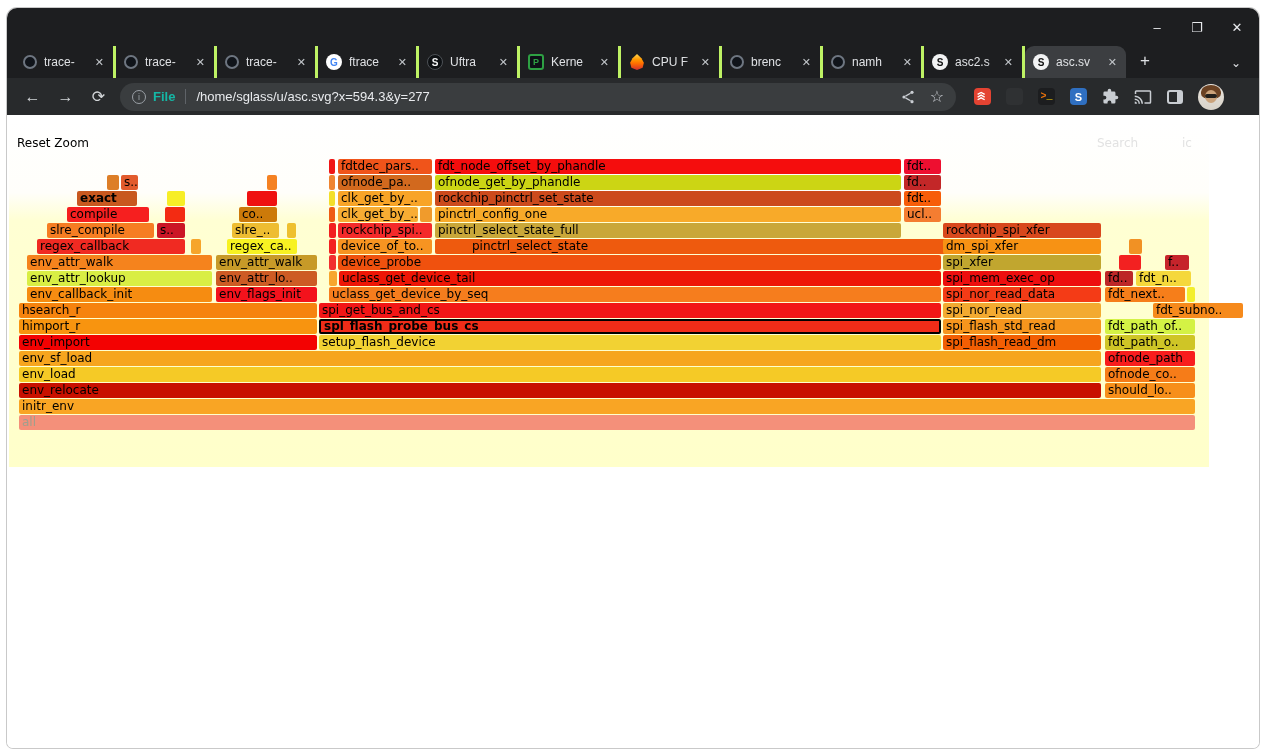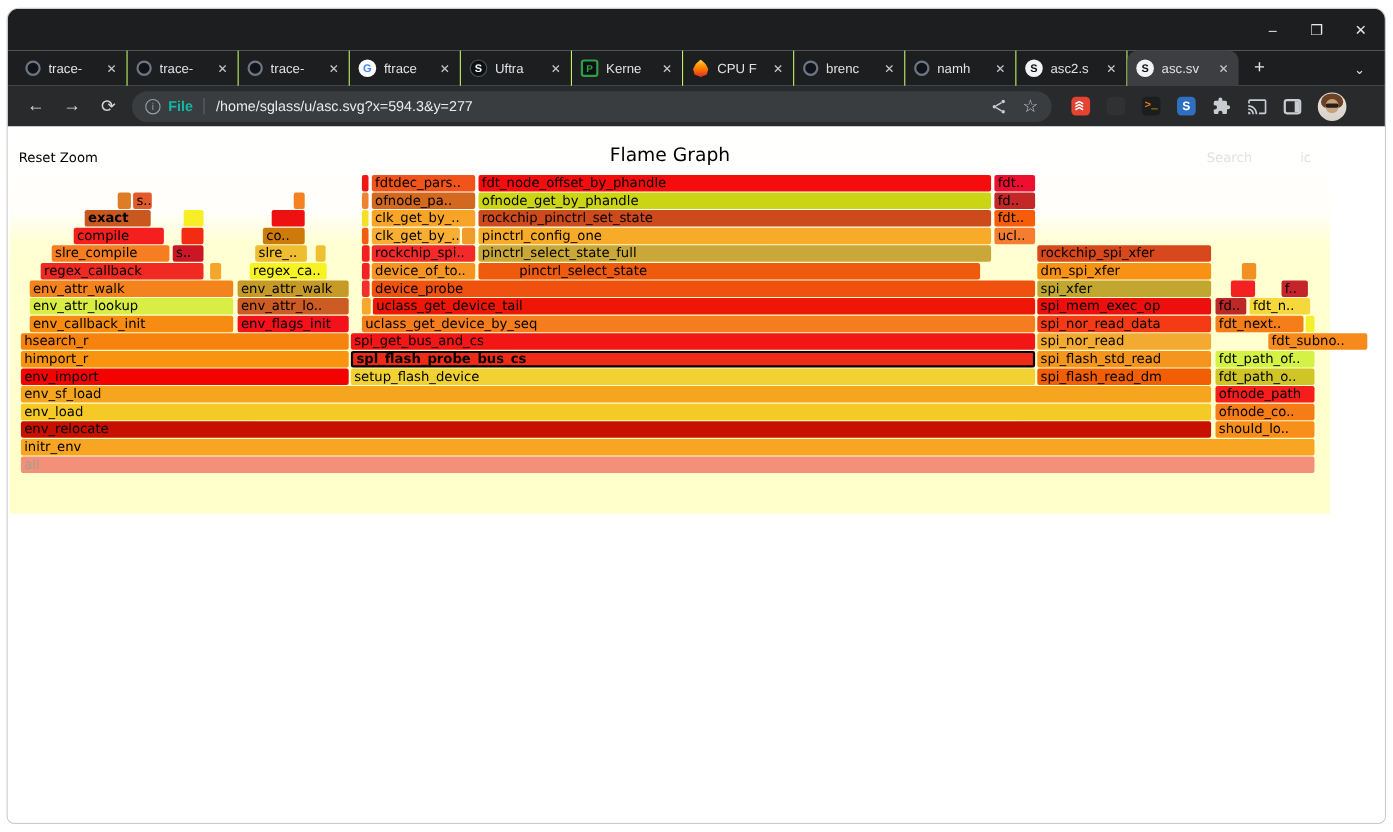--- a/index.html
+++ b/index.html
@@ -13,21 +13,21 @@
   .titlebar { height:38px; background:#1d1e20; position:relative; flex:none; }
   .titlebar .title { position:absolute; left:0; right:0; top:11px; text-align:center;
                      color:#e8eaed; font-size:13px; font-weight:bold; }
   .win-controls { position:absolute; right:14px; top:0; height:38px; display:flex; align-items:center; gap:24px; }
   .win-btn { color:#e8eaed; font-size:13px; width:16px; text-align:center; cursor:pointer; }
 
   
   .tabstrip { height:32px; background:#1d1e20; display:flex; align-items:flex-end; flex:none; padding-left:8px; }
   .tab { width:101px; height:32px; display:flex; align-items:center; padding:0 6px 0 8px;
          color:#dfe1e4; font-size:12px; position:relative; cursor:pointer; flex:none; }
-  .tab:not(.active){ border-right:1px solid #bef264; }
+  .tab:not(.active){ border-right:3px solid #bef264; }
   .tab.active { background:#3c3e41; border-radius:9px 9px 0 0; border-right:none; }
   .tab .tlabel { flex:1; overflow:hidden; white-space:nowrap; margin-left:7px;
                  -webkit-mask-image:linear-gradient(90deg,#000 70%,transparent 98%);
                  mask-image:linear-gradient(90deg,#000 70%,transparent 98%); }
   .tab .tclose { color:#c3c7cb; font-size:11px; padding:2px 3px; cursor:pointer; }
   .fav { width:16px; height:16px; flex:none; display:flex; align-items:center; justify-content:center;
          font-size:10px; font-weight:bold; border-radius:50%; }
   .fav-github { width:14px; height:14px; border-radius:50%; background:#10141a; border:2px solid #6e7681; }
   .fav-google { background:#ffffff; color:#4285f4; }
   .fav-globe  { background:#0d1013; color:#f5f6f7; border:1px solid #4d5156; }
@@ -216,21 +216,20 @@
         <span class="face"></span>
         <span class="glasses"></span>
       </span>
       <span class="kebab">⋮</span>
     </div>
   </div>
 
   <div class="page">
     <div class="fg">
       <div class="fg-reset">Reset Zoom</div>
-      <div class="fg-title">Flame Graph</div>
       <div class="fg-search">Search</div>
       <div class="fg-ic">ic</div>
       <div id="frames-container">
           <div class="frame" style="left: 320px; top: 39px; width: 6px; background: rgb(240, 22, 22);"></div>
           <div class="frame" title="fdtdec_pars.." style="left: 329px; top: 39px; width: 94px; background: rgb(240, 84, 26);">fdtdec_pars..</div>
           <div class="frame" title="fdt_node_offset_by_phandle" style="left: 426px; top: 39px; width: 466px; background: rgb(245, 13, 13);">fdt_node_offset_by_phandle</div>
           <div class="frame" title="fdt.." style="left: 895px; top: 39px; width: 37px; background: rgb(238, 15, 48);">fdt..</div>
           <div class="frame" style="left: 98px; top: 55px; width: 12px; background: rgb(221, 126, 39);"></div>
           <div class="frame" title="s.." style="left: 112px; top: 55px; width: 17px; background: rgb(226, 91, 45);">s..</div>
           <div class="frame" style="left: 258px; top: 55px; width: 10px; background: rgb(245, 129, 34);"></div>
@@ -259,21 +258,21 @@
           <div class="frame" style="left: 278px; top: 103px; width: 9px; background: rgb(238, 192, 47);"></div>
           <div class="frame" style="left: 320px; top: 103px; width: 7px; background: rgb(242, 32, 32);"></div>
           <div class="frame" title="rockchip_spi.." style="left: 329px; top: 103px; width: 94px; background: rgb(244, 42, 42);">rockchip_spi..</div>
           <div class="frame" title="pinctrl_select_state_full" style="left: 426px; top: 103px; width: 466px; background: rgb(201, 167, 57);">pinctrl_select_state_full</div>
           <div class="frame" title="rockchip_spi_xfer" style="left: 934px; top: 103px; width: 158px; background: rgb(216, 72, 29);">rockchip_spi_xfer</div>
           <div class="frame" title="regex_callback" style="left: 28px; top: 119px; width: 148px; background: rgb(240, 42, 34);">regex_callback</div>
           <div class="frame" style="left: 182px; top: 119px; width: 10px; background: rgb(246, 165, 43);"></div>
           <div class="frame" title="regex_ca.." style="left: 218px; top: 119px; width: 70px; background: rgb(247, 242, 34);">regex_ca..</div>
           <div class="frame" style="left: 320px; top: 119px; width: 7px; background: rgb(243, 33, 33);"></div>
           <div class="frame" title="device_of_to.." style="left: 329px; top: 119px; width: 94px; background: rgb(247, 148, 33);">device_of_to..</div>
-          <div class="frame" title="pinctrl_select_state" style="left: 426px; top: 119px; width: 456px; background: rgb(238, 90, 14); padding-left: 37px;">pinctrl_select_state</div>
+          <div class="frame" title="pinctrl_select_state" style="left: 426px; top: 119px; width: 538px; background: rgb(238, 90, 14); padding-left: 37px;">pinctrl_select_state</div>
           <div class="frame" title="dm_spi_xfer" style="left: 934px; top: 119px; width: 158px; background: rgb(247, 146, 20);">dm_spi_xfer</div>
           <div class="frame" style="left: 1120px; top: 119px; width: 13px; background: rgb(241, 145, 36);"></div>
           <div class="frame" title="env_attr_walk" style="left: 18px; top: 135px; width: 185px; background: rgb(245, 131, 29);">env_attr_walk</div>
           <div class="frame" title="env_attr_walk" style="left: 207px; top: 135px; width: 101px; background: rgb(199, 154, 40);">env_attr_walk</div>
           <div class="frame" style="left: 320px; top: 135px; width: 7px; background: rgb(241, 47, 47);"></div>
           <div class="frame" title="device_probe" style="left: 329px; top: 135px; width: 603px; background: rgb(240, 81, 14);">device_probe</div>
           <div class="frame" title="spi_xfer" style="left: 934px; top: 135px; width: 158px; background: rgb(193, 166, 47);">spi_xfer</div>
           <div class="frame" style="left: 1110px; top: 135px; width: 22px; background: rgb(243, 33, 33);"></div>
           <div class="frame" title="f.." style="left: 1156px; top: 135px; width: 24px; background: rgb(198, 36, 43);">f..</div>
           <div class="frame" title="env_attr_lookup" style="left: 18px; top: 151px; width: 185px; background: rgb(217, 238, 68);">env_attr_lookup</div>

